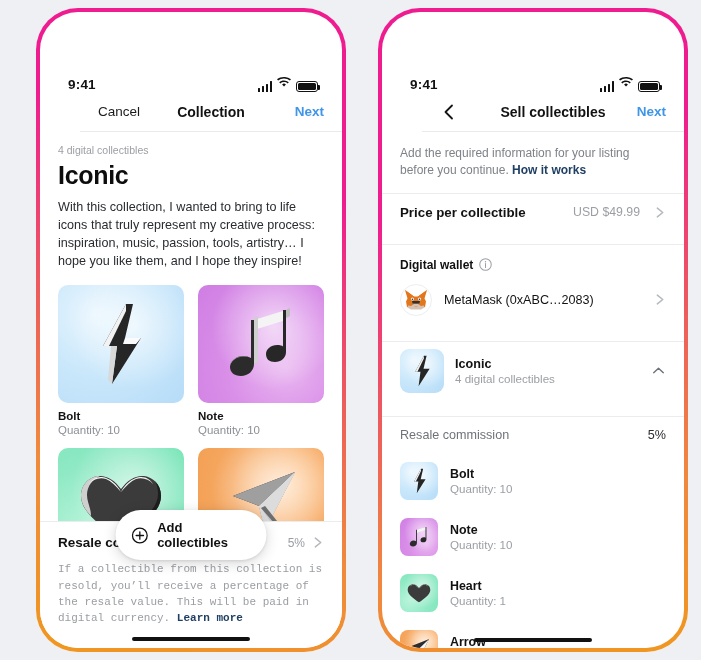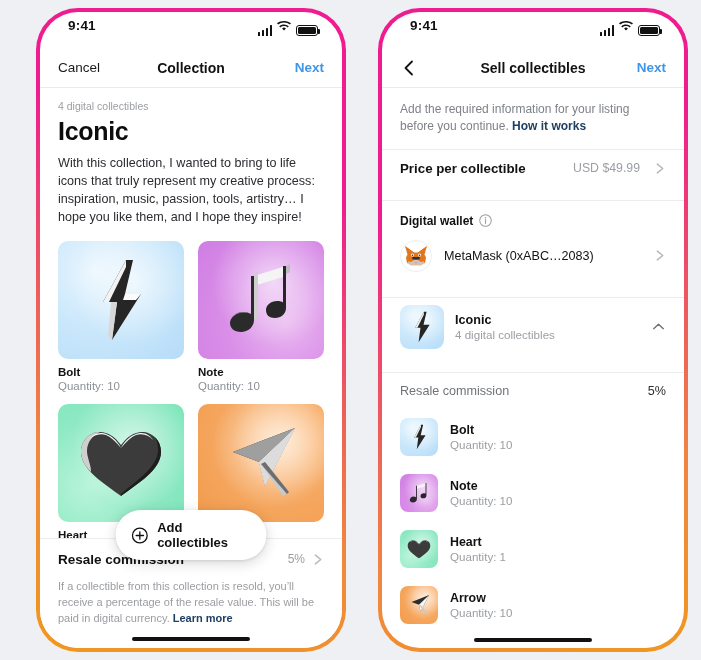--- a/index.html
+++ b/index.html
@@ -29,22 +29,23 @@
     background: #fff;
     border-radius: 38px;
     overflow: hidden;
     position: relative;
     display: flex; flex-direction: column;
   }
 
   
   .statusbar {
     height: 36px; flex: none;
-    display: flex; align-items: flex-start; justify-content: space-between;
+    display: flex; align-items: flex-end; justify-content: space-between;
     padding: 6px 24px 0 28px;
+    margin-top: 44px;
   }
   .clock { font-size: 13.5px; font-weight: bold; color: #111; letter-spacing: .2px; }
   .status-icons { display: flex; align-items: flex-end; gap: 5px; }
   .bars { display: flex; align-items: flex-end; gap: 1.5px; height: 11px; }
   .bars i { width: 2.5px; background: #111; border-radius: .5px; display: block; }
   .bars i:nth-child(1){ height: 4px; }
   .bars i:nth-child(2){ height: 6px; }
   .bars i:nth-child(3){ height: 8.5px; }
   .bars i:nth-child(4){ height: 11px; }
   .batt {
@@ -57,20 +58,21 @@
   }
   .batt span { display: block; height: 100%; width: 100%; background: #111; border-radius: 1.5px; }
 
   
   .navbar {
     height: 40px; flex: none;
     display: flex; align-items: center; justify-content: space-between;
     padding: 0 18px;
     border-bottom: 1px solid #e9eaec;
     position: relative;
+    margin-left: 40px;
   }
   .nav-left { font-size: 13.5px; color: #1b1b1b; }
   .nav-title {
     position: absolute; left: 0; right: 0; text-align: center;
     font-size: 14px; font-weight: bold; color: #121212; pointer-events: none;
   }
   .nav-next { font-size: 13.5px; font-weight: bold; color: #3f96e8; }
   .back-chev { width: 18px; height: 18px; display: block; }
 
   
@@ -114,20 +116,21 @@
     background: #fff; z-index: 20;
     border-top: 1px solid #ebecee;
     padding: 13px 18px 0;
   }
   .row-flex { display: flex; align-items: center; justify-content: space-between; }
   .row-label { font-size: 13.5px; font-weight: bold; color: #111; }
   .row-value { font-size: 12px; color: #9a9da2; display: flex; align-items: center; gap: 6px; }
   .fine {
     font-size: 11px; line-height: 1.48; color: #9a9da2;
     padding: 11px 0 0;
+    font-family: Liberation Mono, monospace;
   }
   .fine b { color: #1f3f63; }
   .home-ind {
     width: 118px; height: 4.5px; background: #111; border-radius: 3px;
     margin: 10px auto 7px;
   }
 
   
   .intro { font-size: 12px; line-height: 1.45; color: #7e8288; padding: 13px 18px 0; }
   .intro b { color: #1f3f63; font-weight: bold; }

